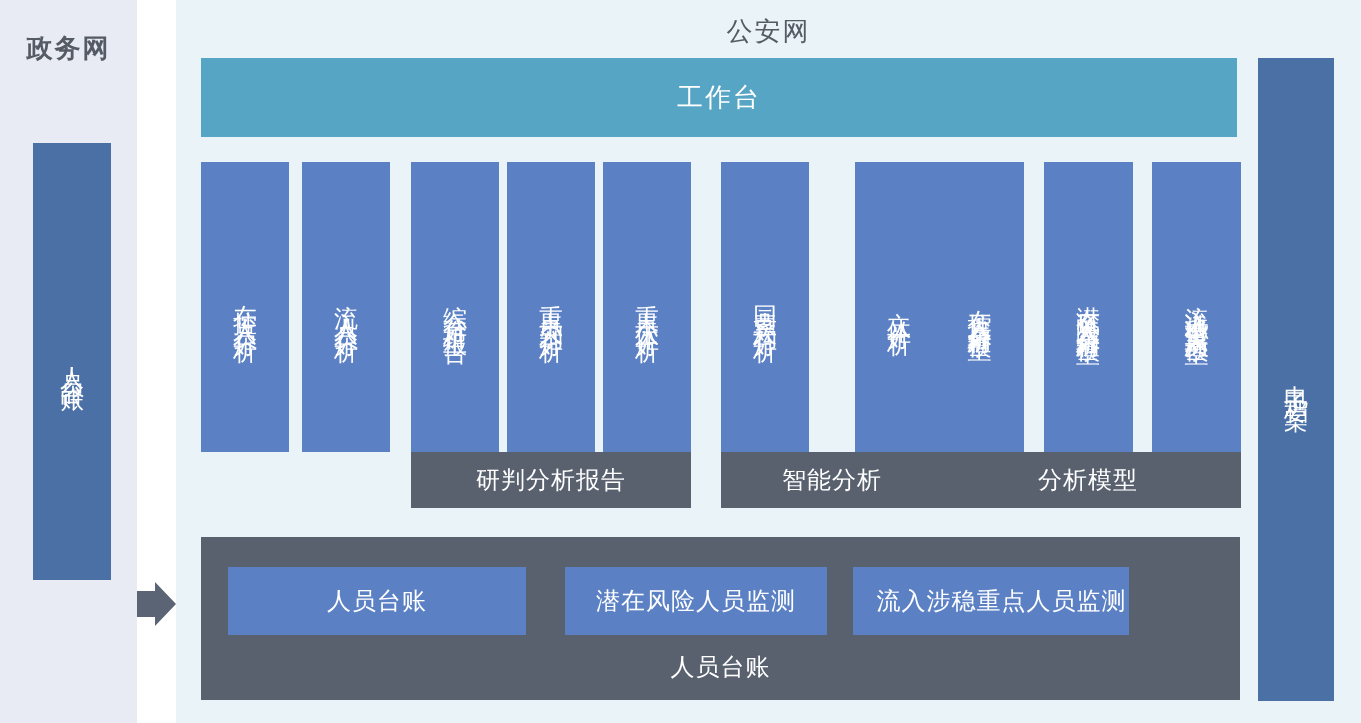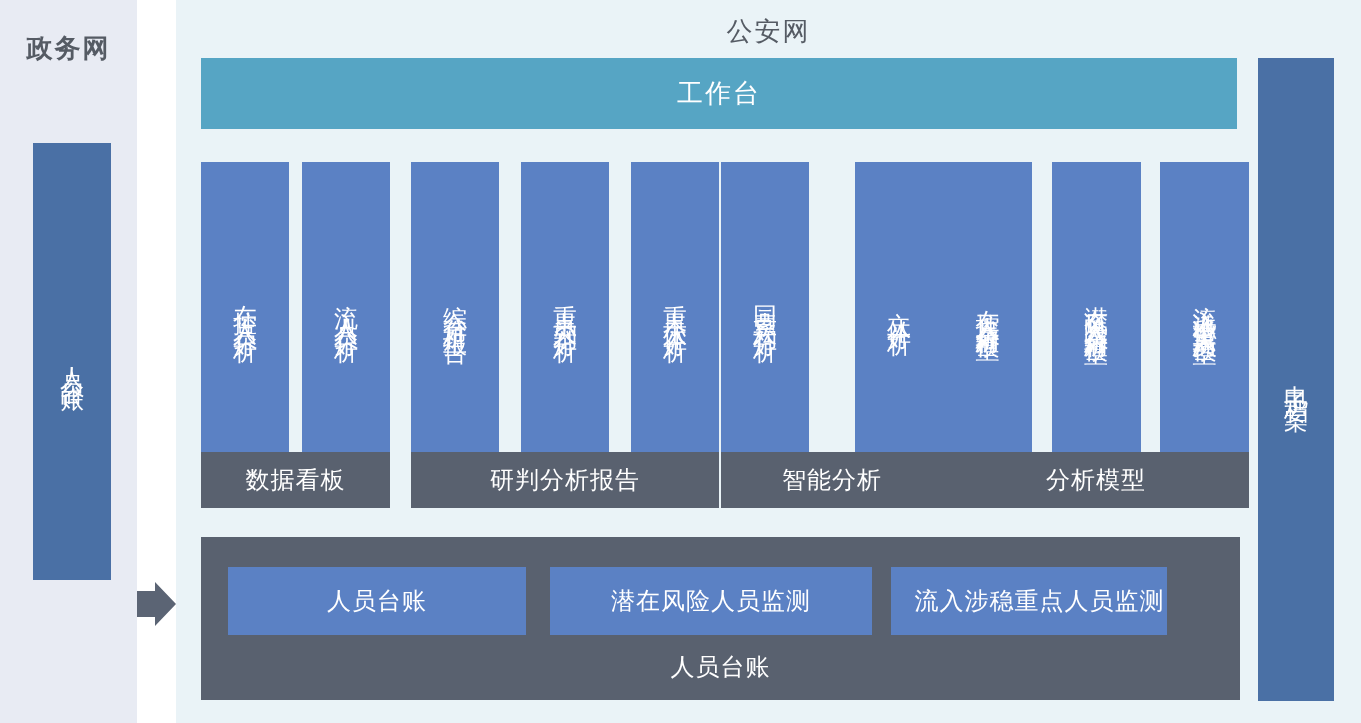--- a/index.html
+++ b/index.html
@@ -77,21 +77,21 @@
     position: absolute;
     left: 176px; top: 0;
     width: 1185px; height: 723px;
     background: var(--police-panel-bg);
   }
   .police-panel .panel-title { top: 14px; font-family: Liberation Serif, serif; }
 
   .workbench {
     position: absolute;
     left: 25px; top: 58px;
-    width: 1036px; height: 71px;
+    width: 1036px; height: 79px;
     background: var(--teal-bar);
     color: var(--white-text);
     font-size: 26px;
     letter-spacing: 2px;
     display: flex;
     align-items: center;
     justify-content: center;
   }
 
   
@@ -102,23 +102,23 @@
     display: flex;
     flex-direction: column;
   }
   .group .bars {
     height: 290px;
     display: flex;
     justify-content: space-between;
   }
   .group .bars .vbar { height: 290px; }
   .g1 { left: 25px;  width: 189px; }
-  .g2 { left: 235px; width: 308px; border-radius: 13px; }
+  .g2 { left: 235px; width: 280px; border-radius: 13px; }
   .g3 { left: 545px; width: 222px; }
-  .g4 { left: 759px; width: 306px; margin-left: 8px; }
+  .g4 { left: 759px; width: 306px; }
   .g1 .vbar, .g2 .vbar, .g3 .vbar { width: 88px; }
   .g4 .vbar { width: 89px; }
   .g4 .vtext { letter-spacing: 4px; }
 
   .group-footer {
     height: 56px;
     background: var(--dark-slate);
     color: var(--white-text);
     font-size: 24px;
     letter-spacing: 1px;
@@ -143,22 +143,22 @@
     color: var(--white-text);
     font-size: 24px;
     font-family: inherit;
     letter-spacing: 1px;
     display: flex;
     align-items: center;
     justify-content: center;
     cursor: pointer;
   }
   .btn-1 { left: 27px;  width: 298px; }
-  .btn-2 { left: 349px; width: 322px; }
-  .btn-3 { left: 690px; width: 276px; padding-left: 21px; }
+  .btn-2 { left: 364px; width: 262px; }
+  .btn-3 { left: 652px; width: 276px; padding-left: 21px; }
   .bottom-caption {
     position: absolute;
     left: 0; bottom: 17px;
     width: 100%;
     text-align: center;
     color: var(--white-text);
     font-size: 24px;
     letter-spacing: 1px;
   }
 
@@ -195,21 +195,20 @@
 
     <div class="group g1">
       <div class="bars">
         <div class="vbar">
           <span class="vtext">在控人员分析</span>
         </div>
         <div class="vbar">
           <span class="vtext">流入人员分析</span>
         </div>
       </div>
-      <div class="group-footer">数据看板</div>
     </div>
 
     <div class="group g2">
       <div class="bars">
         <div class="vbar">
           <span class="vtext">综合分析报告</span>
         </div>
         <div class="vbar">
           <span class="vtext">重点类别分析</span>
         </div>

